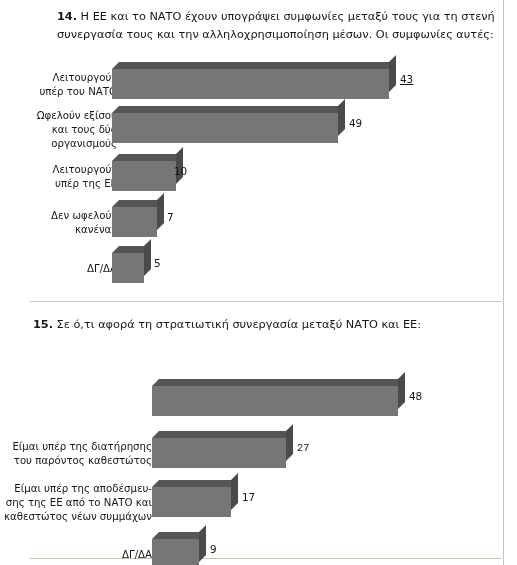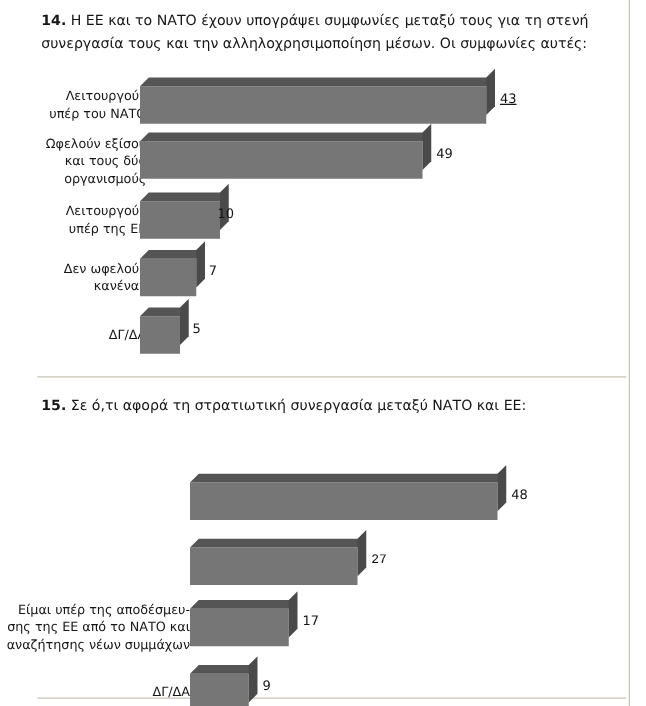--- a/index.html
+++ b/index.html
@@ -94,21 +94,21 @@
     white-space: nowrap;
   }
 </style>
 </head>
 <body>
 
 <div class="page-rule rule-h" style="top:301px;"></div>
 <div class="page-rule rule-h" style="top:558px;"></div>
 <div class="page-rule rule-v" style="left:503px;"></div>
 
-<div class="question" style="top:8px;">
+<div class="question" style="top:8px;margin-left:24px;">
   <span class="qnum">14.</span>
   <span>Η ΕΕ και το ΝΑΤΟ έχουν υπογράψει συμφωνίες μεταξύ τους για τη στενή συνεργασία τους και την αλληλοχρησιμοποίηση μέσων. Οι συμφωνίες αυτές:</span>
 </div>
 
 <div class="chart" style="top:62px;">
 
   <div class="row" style="height:44px;">
     <div class="cat-label" style="top:9px; width:92px; right:400px;">Λειτουργούν
 υπέρ του ΝΑΤΟ</div>
     <div class="bar-wrap" style="left:112px;">
@@ -181,33 +181,35 @@
     <div class="bar-wrap" style="left:152px;">
       <div class="bar3d" style="width:246px;">
         <div class="top"></div>
         <div class="side"></div>
       </div>
     </div>
     <div class="bar-value" style="left:409px;">48</div>
   </div>
 
   <div class="row" style="height:49px;">
+    <div class="cat-label" style="top:9px; width:150px; right:365px;">Είμαι υπέρ της διατήρησης
+του παρόντος καθεστώτος</div>
     <div class="bar-wrap" style="left:152px;">
       <div class="bar3d" style="width:134px;">
         <div class="top"></div>
         <div class="side"></div>
       </div>
     </div>
     <div class="bar-value" style="left:297px;font-family:Liberation Mono, monospace;">27</div>
   </div>
 
   <div class="row" style="height:52px;">
     <div class="cat-label" style="top:2px; width:150px; right:365px;">Είμαι υπέρ της αποδέσμευ-
 σης της ΕΕ από το ΝΑΤΟ και
-αναζήτησης νέων συμμάχων</div>
+καθεστώτος νέων συμμάχων</div>
     <div class="bar-wrap" style="left:152px;">
       <div class="bar3d" style="width:79px;">
         <div class="top"></div>
         <div class="side"></div>
       </div>
     </div>
     <div class="bar-value" style="left:242px;">17</div>
   </div>
 
   <div class="row" style="height:48px;">

